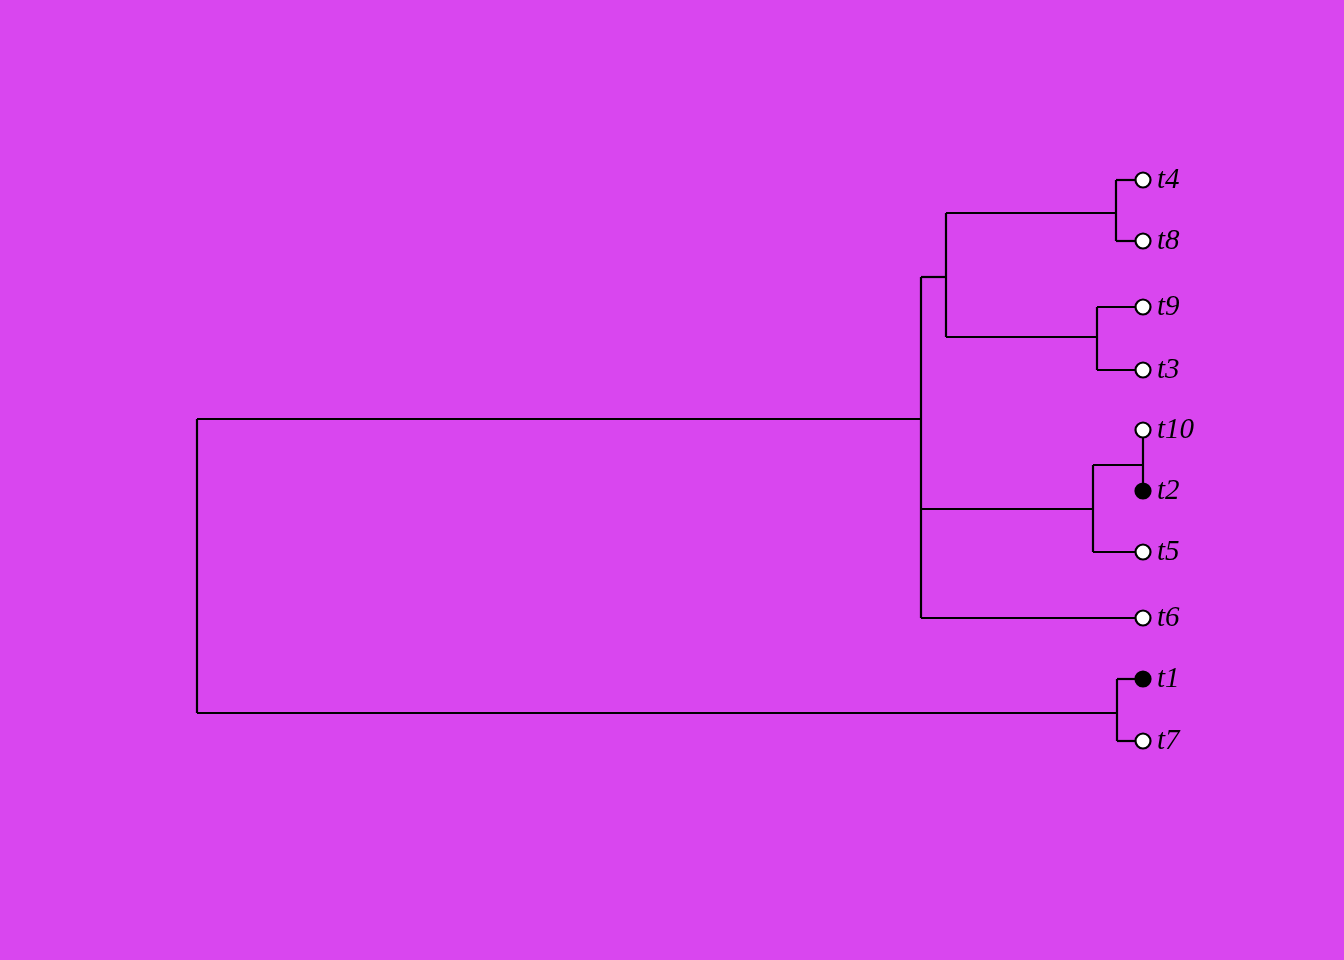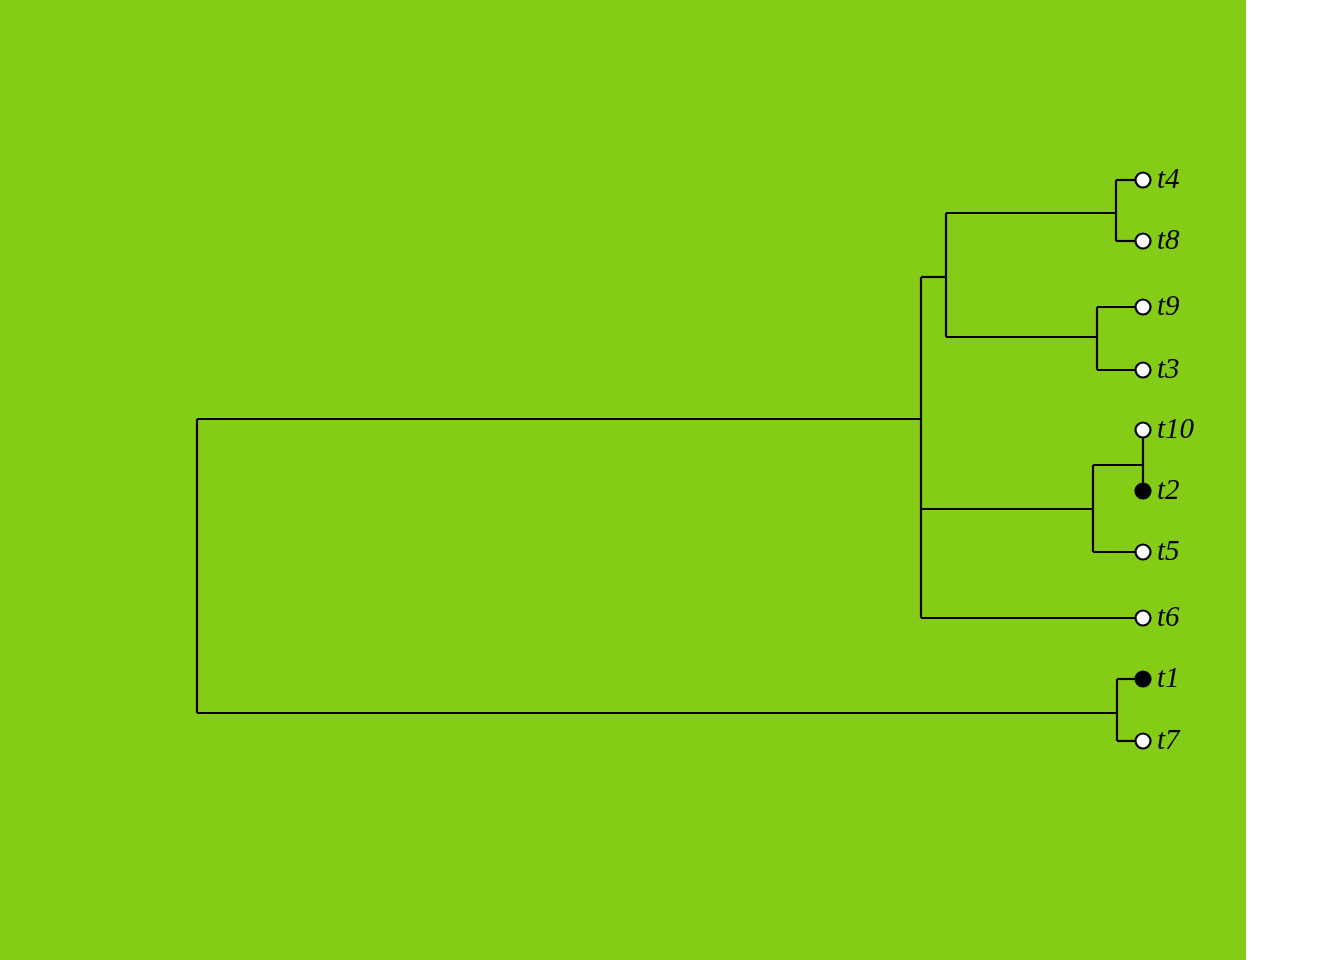--- a/index.html
+++ b/index.html
@@ -2,23 +2,23 @@
 <html><head>
 <meta charset="utf-8">
 <style>
   html, body {
     margin: 0;
     padding: 0;
     background: #ffffff;
   }
   #canvas {
     position: relative;
-    width: 1246px;
+    width: 1344px;
     height: 960px;
-    background: #84cc16;
+    background: #d946ef;
     overflow: hidden;
     font-family: "Liberation Serif", "DejaVu Serif", serif;
   }
   #tree-svg {
     position: absolute;
     left: 0;
     top: 0;
     width: 1344px;
     height: 960px;
   }

